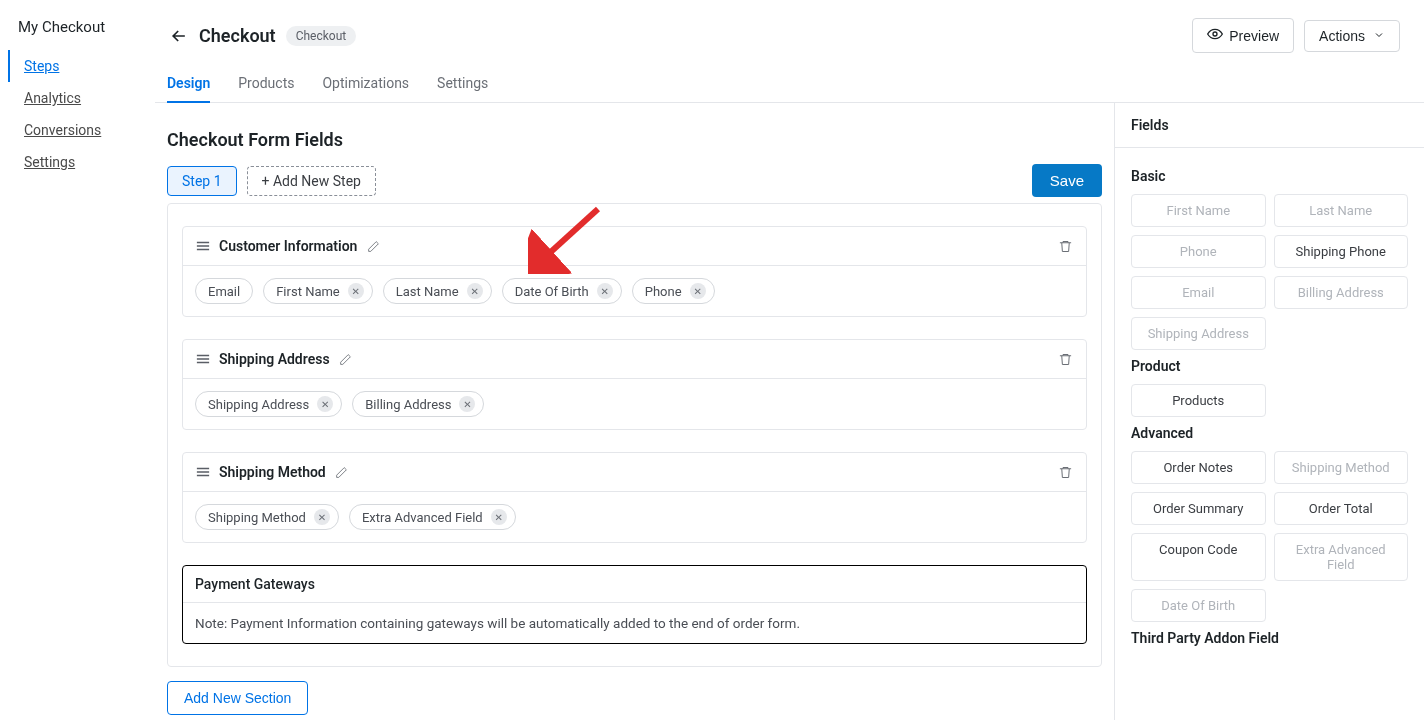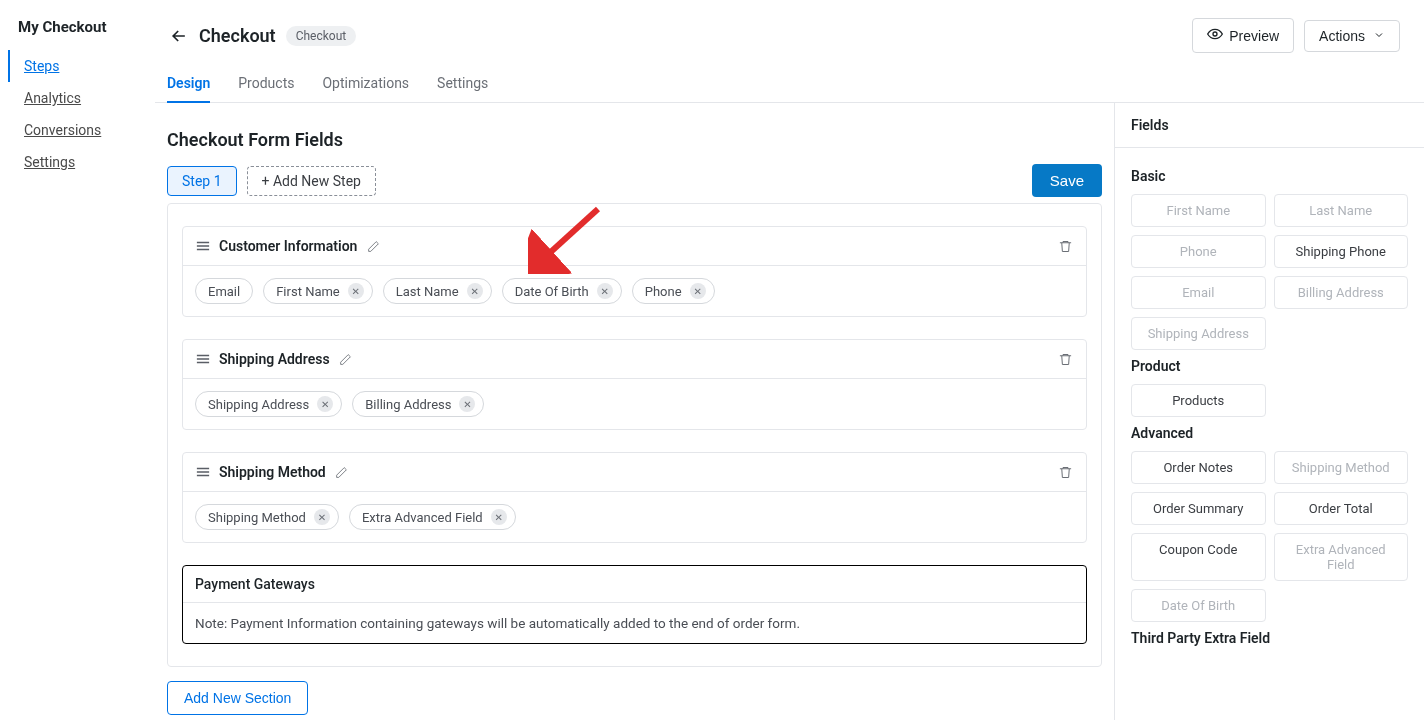--- a/index.html
+++ b/index.html
@@ -2,21 +2,21 @@
 <html><head>
 <meta charset="utf-8">
 <style>
   * { box-sizing: border-box; margin: 0; padding: 0; }
   body { font-family: -apple-system, BlinkMacSystemFont, "Segoe UI", Roboto, sans-serif; font-size: 14px; color: #1d2327; background: #fff; width: 1424px; height: 720px; overflow: hidden; }
 
   .app { display: flex; height: 100%; }
 
   
   .sidebar { width: 155px; padding: 18px 0 0 0; border-right: none; }
-  .sidebar-title { font-size: 15px; font-weight: 700; padding: 0 18px 14px; }
+  .sidebar-title { font-size: 15px; font-weight: 400; padding: 0 18px 14px; }
   .sidebar-nav { border-left: 2px solid transparent; margin-left: 8px; }
   .sidebar-item { padding: 8px 14px; font-size: 14px; color: #4b4f56; cursor: pointer; text-decoration: underline; }
   .sidebar-item.active { color: #0073e6; border-left: 2px solid #0073e6; margin-left: -2px; }
   .sidebar-item:not(.active) { color: #4a4a4a; }
 
   
   .main { flex: 1; display: flex; flex-direction: column; height: 100%; }
 
   .header { display: flex; align-items: center; padding: 18px 24px 12px 12px; }
   .back-arrow { width: 24px; height: 24px; display: flex; align-items: center; justify-content: center; cursor: pointer; margin-right: 8px; }
@@ -285,21 +285,21 @@
           <div class="field-grid">
             <div class="field-tile">Order Notes</div>
             <div class="field-tile disabled">Shipping Method</div>
             <div class="field-tile">Order Summary</div>
             <div class="field-tile">Order Total</div>
             <div class="field-tile">Coupon Code</div>
             <div class="field-tile disabled">Extra Advanced Field</div>
             <div class="field-tile disabled">Date Of Birth</div>
           </div>
 
-          <div class="field-group-title">Third Party Extra Field</div>
+          <div class="field-group-title">Third Party Addon Field</div>
         </div>
       </div>
     </div>
   </div>
 
   <div class="arrow">
     <svg viewBox="0 0 80 70">
       <defs>
         <marker id="ah" markerWidth="12" markerHeight="12" refX="2" refY="5" orient="auto">
           <path d="M0,0 L10,5 L0,10 Z" fill="#e22c2c"></path>

